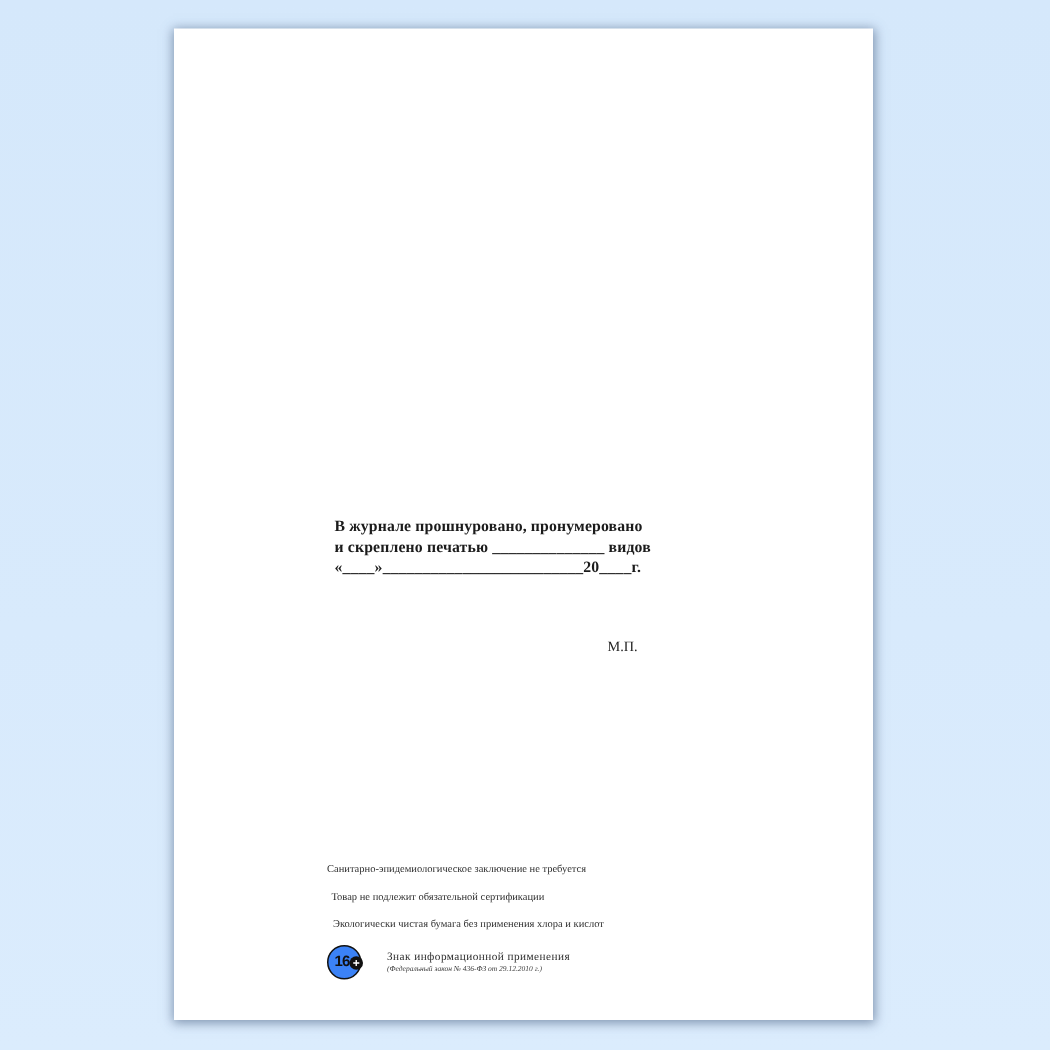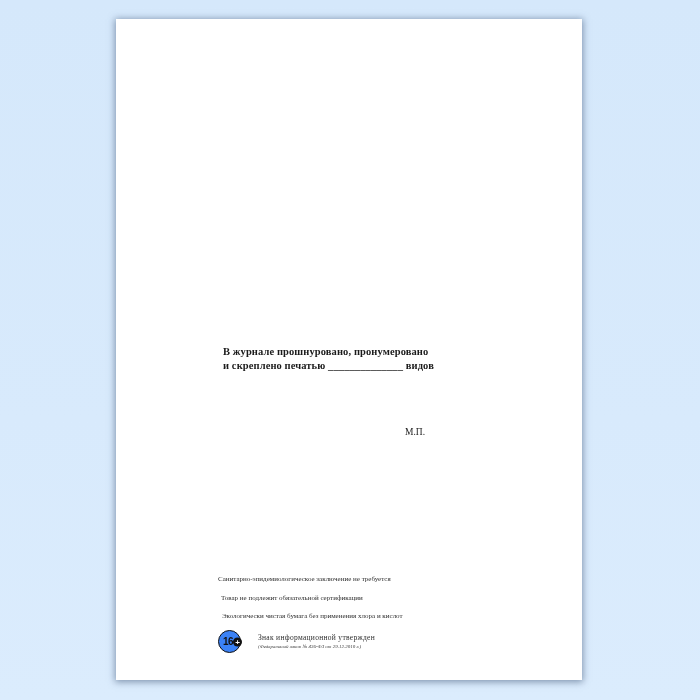--- a/index.html
+++ b/index.html
@@ -126,31 +126,32 @@
 </style>
 </head>
 <body>
 
 <div class="backdrop">
   <div class="page">
 
     <div class="cert-block">
       <div>В журнале прошнуровано, пронумеровано</div>
       <div>и скреплено печатью ______________ видов</div>
+      <div>«____»_________________________20____г.</div>
     </div>
 
     <div class="stamp-place">М.П.</div>
 
 
     <div class="note note-sanitary">Санитарно-эпидемиологическое заключение не требуется</div>
     <div class="note note-cert">Товар не подлежит обязательной сертификации</div>
     <div class="note note-eco">Экологически чистая бумага без применения хлора и кислот</div>
 
     <div class="age-badge">
       <span class="age-badge-num">16</span>
       <span class="age-badge-plus">+</span>
     </div>
 
-    <div class="info-sign-title">Знак информационной утвержден</div>
+    <div class="info-sign-title">Знак информационной применения</div>
     <div class="info-sign-law">(Федеральный закон № 436-ФЗ от 29.12.2010 г.)</div>
 
   </div>
 </div>
 
 </body></html>

